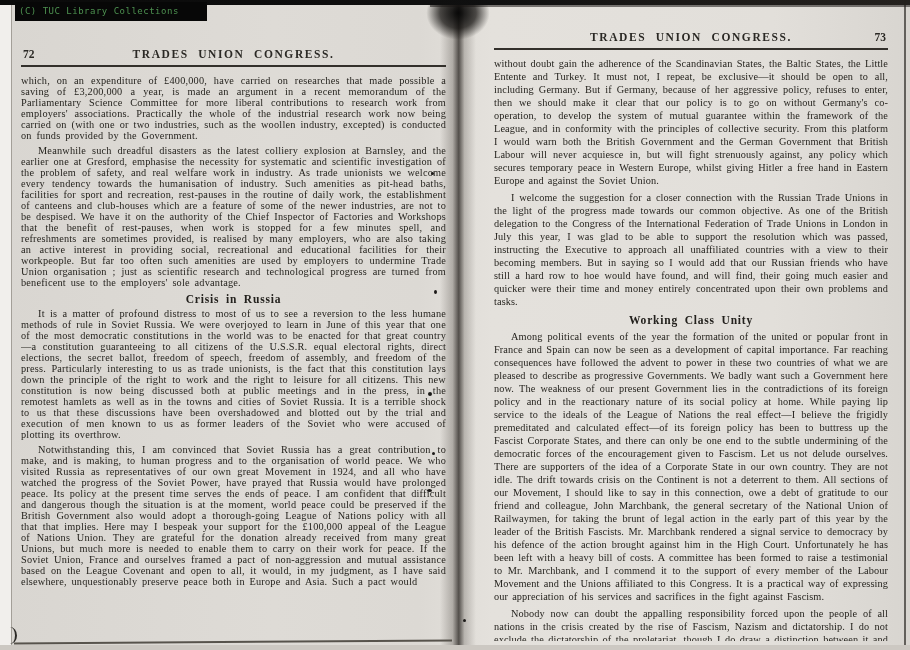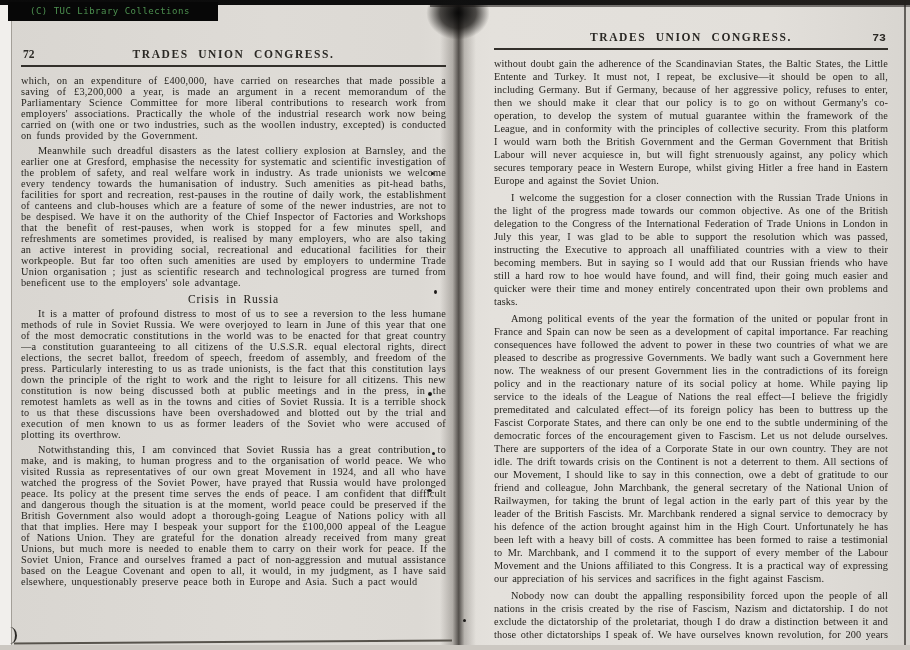--- a/index.html
+++ b/index.html
@@ -7,23 +7,23 @@
     width:910px;height:650px;overflow:hidden;
     background:#dedbd6;
     font-family:"Liberation Serif", serif;
   }
   .scan{position:relative;width:910px;height:650px;
     background:linear-gradient(90deg,#d9d6d1 0%,#dedbd6 30%,#dcd9d4 46%,#e4e1dc 54%,#e2dfda 85%,#d8d5d0 100%);}
   
   .top-edge{position:absolute;top:0;left:0;width:910px;height:5px;
     background:linear-gradient(90deg,#0a0a0a 0%,#101010 55%,#1c1a18 75%,#24211e 100%);}
   .top-edge-thin{position:absolute;top:5px;left:430px;width:480px;height:2px;background:rgba(25,22,20,.55);}
-  .banner{position:absolute;top:2px;left:8px;width:188px;height:19px;background:#070707;
+  .banner{position:absolute;top:2px;left:15px;width:188px;height:19px;background:#070707;
     color:#4d9150;font-family:"DejaVu Sans Mono", monospace;font-size:9px;line-height:19px;
-    padding-left:22px;letter-spacing:.5px;white-space:nowrap;}
+    padding-left:4px;letter-spacing:.5px;white-space:nowrap;}
   .left-margin-strip{position:absolute;top:5px;left:0;width:11px;height:645px;
     background:#f1efec;border-right:1px solid #a39f98;}
   .right-edge-line{position:absolute;top:0;right:4px;width:2px;height:650px;background:rgba(35,32,28,.65);}
   .gutter{position:absolute;top:0;left:440px;width:36px;height:650px;pointer-events:none;
     background:linear-gradient(90deg,rgba(0,0,0,0) 0%,rgba(52,46,40,.28) 35%,rgba(28,24,20,.72) 52%,rgba(60,54,48,.25) 68%,rgba(0,0,0,0) 100%);}
   .gutter-blob{position:absolute;top:-14px;left:426px;width:64px;height:54px;pointer-events:none;
     background:radial-gradient(ellipse at center,rgba(5,5,5,.95) 0%,rgba(10,8,6,.7) 40%,rgba(0,0,0,0) 70%);}
   .page-bottom-line{position:absolute;top:641px;left:14px;width:438px;height:2px;
     background:#57534c;transform:rotate(-.4deg);}
   .bottom-strip{position:absolute;top:645px;left:0;width:910px;height:5px;background:#ccc8c2;}
@@ -31,29 +31,29 @@
     border-right:2px solid #2b2926;border-radius:0 50% 50% 0/0 50% 50% 0;}
   .speck{position:absolute;background:#1c1a18;border-radius:50%;}
   
   .page{position:absolute;color:#26241f;}
   .page.left{top:48px;left:21px;width:425px;height:604px;overflow:hidden;}
   .page.right{top:31px;left:494px;width:394px;height:610px;overflow:hidden;}
   .phead{position:relative;height:14px;font-weight:bold;font-size:11.5px;text-align:center;
     letter-spacing:1.6px;word-spacing:5px;color:#2b2925;}
   .pn{position:absolute;top:0;letter-spacing:0;}
   .pn.at-left{left:2px;}
-  .pn.at-right{right:2px;font-family:Liberation Mono, monospace;}
+  .pn.at-right{right:2px;}
   .rule{border:0;border-top:2px solid #33302b;margin:3px 0 8px 0;height:0;}
   .page.right .rule{margin-bottom:7px;}
   .pbody{font-size:10.3px;color:#26241f;}
   .page.left .pbody{line-height:11px;letter-spacing:.2px;word-spacing:2px;}
   .page.right .pbody{line-height:13px;letter-spacing:.1px;word-spacing:1.5px;}
   .pbody p{margin:0 0 4px 0;text-align:justify;text-indent:17px;}
   .pbody p.cont{text-indent:0;}
-  .pbody h3{margin:6px 0 3px 0;text-align:center;font-size:11.5px;font-weight:normal;
+  .pbody h3{margin:6px 0 3px 0;text-align:center;font-size:11.5px;font-weight:bold;
     letter-spacing:.8px;word-spacing:3px;color:#23211d;}
 </style>
 </head>
 <body>
 
 <div class="scan">
 
   <section class="page left">
     <header class="phead">
       <span class="pn at-left">72</span>
@@ -71,20 +71,21 @@
 
   <section class="page right">
     <header class="phead">
       <span>TRADES UNION CONGRESS.</span>
       <span class="pn at-right">73</span>
     </header>
     <div class="rule"></div>
     <div class="pbody">
       <p class="cont">without doubt gain the adherence of the Scandinavian States, the Baltic States, the Little Entente and Turkey.  It must not, I repeat, be exclusive—it should be open to all, including Germany.  But if Germany, because of her aggressive policy, refuses to enter, then we should make it clear that our policy is to go on without Germany's co-operation, to develop the system of mutual guarantee within the framework of the League, and in conformity with the principles of collective security.  From this platform I would warn both the British Government and the German Government that British Labour will never acquiesce in, but will fight strenuously against, any policy which secures temporary peace in Western Europe, whilst giving Hitler a free hand in Eastern Europe and against the Soviet Union.</p>
       <p>I welcome the suggestion for a closer connection with the Russian Trade Unions in the light of the progress made towards our common objective. As one of the British delegation to the Congress of the International Federation of Trade Unions in London in July this year, I was glad to be able to support the resolution which was passed, instructing the Executive to approach all unaffiliated countries with a view to their becoming members.  But in saying so I would add that our Russian friends who have still a hard row to hoe would have found, and will find, their going much easier and quicker were their time and money entirely concentrated upon their own problems and tasks.</p>
+      <h3>Working Class Unity</h3>
       <p>Among political events of the year the formation of the united or popular front in France and Spain can now be seen as a development of capital importance.  Far reaching consequences have followed the advent to power in these two countries of what we are pleased to describe as progressive Governments.  We badly want such a Government here now.  The weakness of our present Government lies in the contradictions of its foreign policy and in the reactionary nature of its social policy at home.  While paying lip service to the ideals of the League of Nations the real effect—I believe the frigidly premeditated and calculated effect—of its foreign policy has been to buttress up the Fascist Corporate States, and there can only be one end to the subtle undermining of the democratic forces of the encouragement given to Fascism. Let us not delude ourselves.  There are supporters of the idea of a Corporate State in our own country.  They are not idle.  The drift towards crisis on the Continent is not a deterrent to them.  All sections of our Movement, I should like to say in this connection, owe a debt of gratitude to our friend and colleague, John Marchbank, the general secretary of the National Union of Railwaymen, for taking the brunt of legal action in the early part of this year by the leader of the British Fascists.  Mr. Marchbank rendered a signal service to democracy by his defence of the action brought against him in the High Court. Unfortunately he has been left with a heavy bill of costs.  A committee has been formed to raise a testimonial to Mr. Marchbank, and I commend it to the support of every member of the Labour Movement and the Unions affiliated to this Congress.  It is a practical way of expressing our appreciation of his services and sacrifices in the fight against Fascism.</p>
       <p>Nobody now can doubt the appalling responsibility forced upon the people of all nations in the crisis created by the rise of Fascism, Nazism and dictatorship. I do not exclude the dictatorship of the proletariat, though I do draw a distinction between it and those other dictatorships I speak of.  We have ourselves known revolution, for 200 years ago we beheaded one King and chased out another for much the same reason as the Russian people.  Those others have destroyed</p>
     </div>
   </section>
 
   <div class="left-margin-strip"></div>
   <div class="gutter"></div>
   <div class="gutter-blob"></div>
   <div class="top-edge"></div>
   <div class="top-edge-thin"></div>

